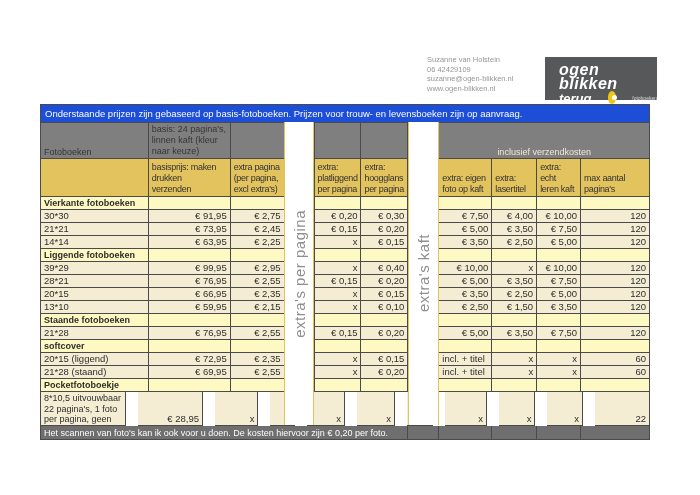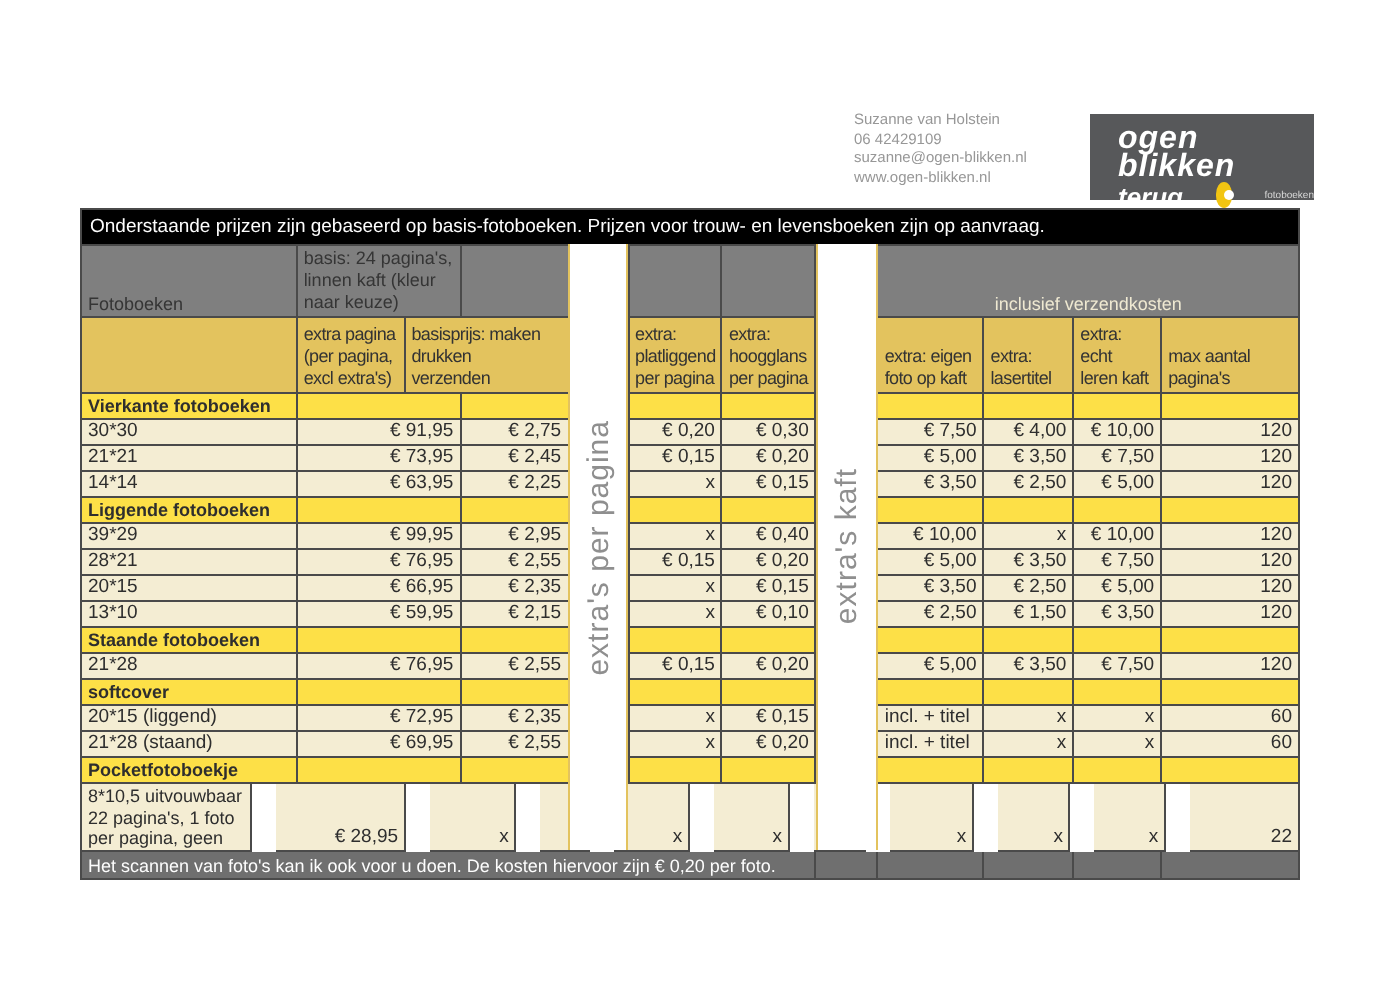--- a/index.html
+++ b/index.html
@@ -12,21 +12,21 @@
   
   .logo{position:absolute;left:545px;top:57px;width:112px;height:43px;background:#57585a;
         color:#fff;padding:6px 0 0 14px;box-sizing:border-box;}
   .logo-line1{font-size:16px;font-weight:bold;font-style:italic;line-height:14px;letter-spacing:.5px;}
   .logo-line2{font-size:13px;font-weight:bold;font-style:italic;line-height:15px;display:flex;align-items:flex-start;gap:16px;}
   .logo-dot{display:inline-block;width:13px;height:13px;border-radius:50%;background:#f2c512;position:relative;}
   .logo-dot::after{content:"";position:absolute;left:4px;top:4px;width:5px;height:5px;border-radius:50%;background:#fff;}
   .logo-sub{font-size:5px;font-style:normal;font-weight:normal;color:#d8d8d8;}
 
   
-  .banner{position:absolute;left:40px;top:104px;width:610px;height:18px;background:#000000;
+  .banner{position:absolute;left:40px;top:104px;width:610px;height:18px;background:#1d4ed8;
           color:#fdfdfd;font-size:9.5px;line-height:17px;padding-left:4px;box-sizing:border-box;
           border:1px solid #4a4a4a;border-bottom:none;white-space:nowrap;overflow:hidden;}
 
   
   .tbl{position:absolute;left:40px;top:122px;width:610px;border-left:1px solid #4a4a4a;border-top:1px solid #4a4a4a;box-sizing:border-box;}
   .trow{display:flex;}
   .cell{box-sizing:border-box;border-right:1px solid #4a4a4a;border-bottom:1px solid #4a4a4a;
         padding:1px 3px;display:flex;align-items:flex-end;overflow:hidden;font-size:9.5px;color:#2e2e2e;}
   .c1{width:108px}.c2{width:82px}.c3{width:54px}.s1{width:30px}.c4{width:47px}.c5{width:47px}
   .s2{width:31px}.c6{width:53px}.c7{width:45px}.c8{width:44px}.c9{width:69px}
@@ -35,21 +35,21 @@
   .txt{justify-content:flex-start;}
   .pre{white-space:pre-line;line-height:11px;}
 
   .hgray{height:36px;}
   .hgray .cell{background:#7f7f7f;color:#353535;font-size:9px;}
   .hgray .ship{color:#efe9d2;}
   .hyel{height:38px;}
   .hyel .cell{background:#e3c35e;color:#333;font-size:9px;letter-spacing:-0.3px;}
 
   .section{height:13px;}
-  .section .cell{background:#fde047;}
+  .section .cell{background:#fef9c3;}
   .section .lab{font-weight:bold;font-size:9px;}
   .data{height:13px;}
   .data .cell{background:#f4edd3;}
   .tall{height:34px;gap:12px;}
   .tall .lab{font-size:9px;line-height:10.5px;align-items:flex-start;}
 
   .frow{height:14px;}
   .frow .cell{background:#6f6f6f;color:#fdfdfd;font-size:9px;white-space:nowrap;overflow:visible;}
   .ftext{width:368px;}
 
@@ -95,26 +95,26 @@
       <div class="cell c3"></div>
       <div class="cell s1"></div>
       <div class="cell c4"></div>
       <div class="cell c5"></div>
       <div class="cell s2"></div>
       <div class="cell cmerged ship">inclusief verzendkosten</div>
     </div>
 
     <div class="trow hyel">
       <div class="cell c1"></div>
+      <div class="cell c2 pre">basisprijs: maken
+drukken
+verzenden</div>
       <div class="cell c3 pre">extra pagina
 (per pagina,
 excl extra's)</div>
-      <div class="cell c2 pre">basisprijs: maken
-drukken
-verzenden</div>
       <div class="cell s1"></div>
       <div class="cell c4 pre">extra:
 platliggend
 per pagina</div>
       <div class="cell c5 pre">extra:
 hoogglans
 per pagina</div>
       <div class="cell s2"></div>
       <div class="cell c6 pre">extra: eigen
 foto op kaft</div>

